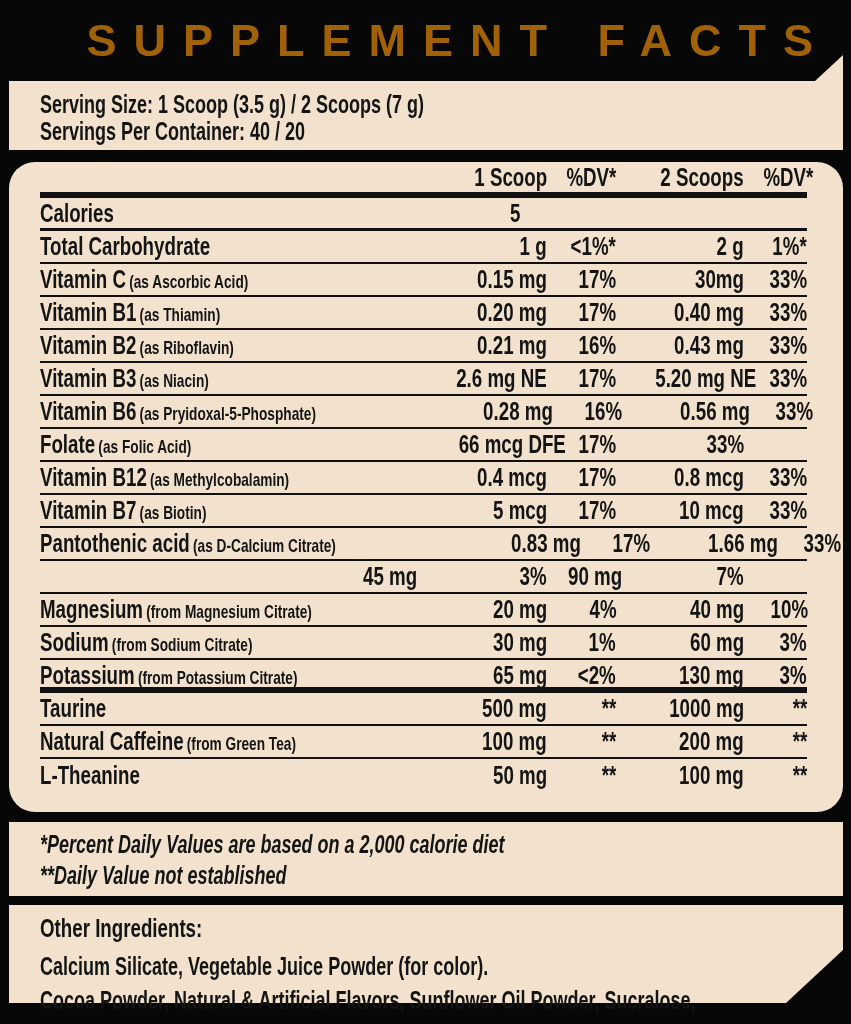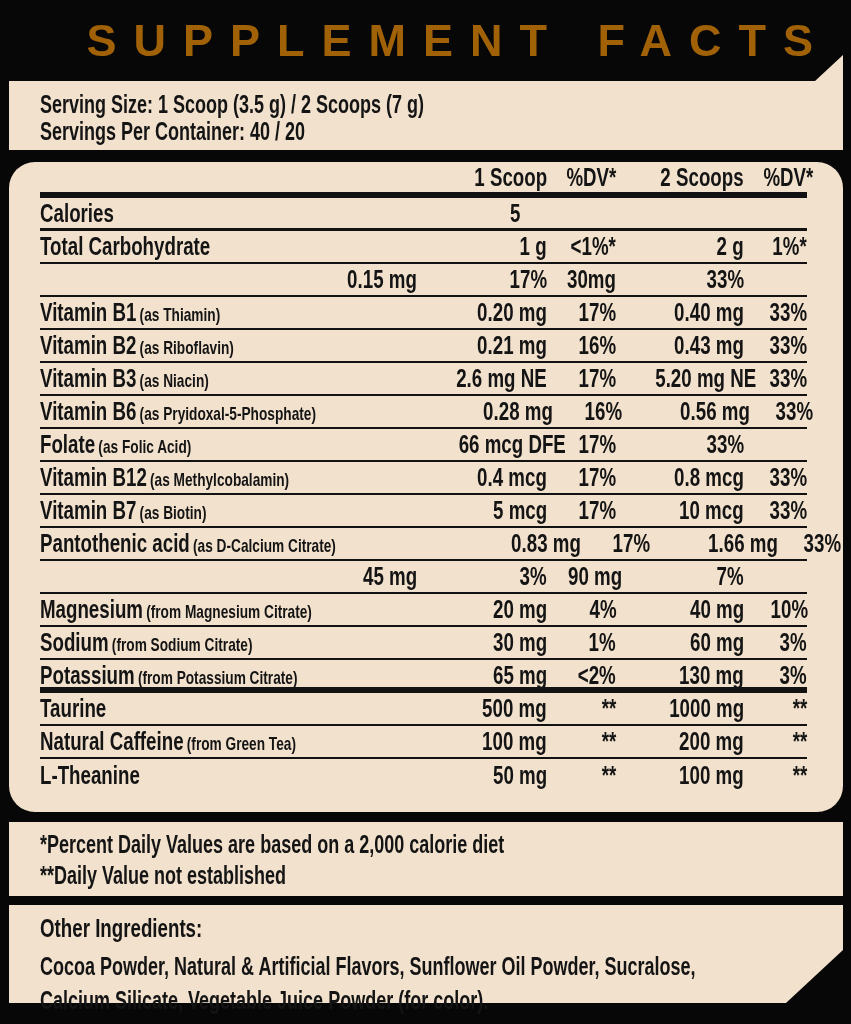--- a/index.html
+++ b/index.html
@@ -18,21 +18,21 @@
   }
   
   .panel { position:absolute; left:9px; width:834px; background:#f2e1cd; box-sizing:border-box; }
   .panel-serving {
     top:55px; height:95px;
     clip-path:polygon(0 26px, 806px 26px, 834px 0, 834px 95px, 0 95px);
     padding:36px 36px 12px 31px;
   }
   .serving-line { font-size:25px; font-weight:700; line-height:27px; }
   .panel-table  { top:162px; height:650px; padding:0 36px 0 31px; overflow:hidden;border-radius:26px; }
-  .panel-foot   { top:822px; height:74px;  padding:7px 36px 0 31px; }
+  .panel-foot   { top:822px; height:74px;  padding:7px 36px 0 31px;font-style:italic; }
   .panel-ingr   { top:905px; height:98px; padding:8px 36px 0 31px;
     clip-path:polygon(0 0, 834px 0, 834px 45px, 763px 111px, 0 111px);
   }
   
   .cx  { display:inline-block; white-space:nowrap; transform:scaleX(0.72); transform-origin:left center; }
   .cxr { transform-origin:right center; }
   
   .thead, .row {
     display:grid; grid-template-columns:1fr 130px 69px 128px 63px;
     align-items:center; box-sizing:border-box;
@@ -85,20 +85,21 @@
 
   <div class="row">
     <div class="cell cell-label"><span class="cx"><span class="js-name nut-name">Total Carbohydrate</span> <span class="js-qual nut-qual"></span></span></div>
     <div class="cell cell-r"><span class="cx cxr js-v1">1 g</span></div>
     <div class="cell cell-r"><span class="cx cxr js-dv1">&lt;1%*</span></div>
     <div class="cell cell-r"><span class="cx cxr js-v2">2 g</span></div>
     <div class="cell cell-r"><span class="cx cxr js-dv2">1%*</span></div>
   </div>
 
   <div class="row">
+    <div class="cell cell-label"><span class="cx"><span class="js-name nut-name">Vitamin C</span> <span class="js-qual nut-qual">(as Ascorbic Acid)</span></span></div>
     <div class="cell cell-r"><span class="cx cxr js-v1">0.15 mg</span></div>
     <div class="cell cell-r"><span class="cx cxr js-dv1">17%</span></div>
     <div class="cell cell-r"><span class="cx cxr js-v2">30mg</span></div>
     <div class="cell cell-r"><span class="cx cxr js-dv2">33%</span></div>
   </div>
 
   <div class="row">
     <div class="cell cell-label"><span class="cx"><span class="js-name nut-name">Vitamin B1</span> <span class="js-qual nut-qual">(as Thiamin)</span></span></div>
     <div class="cell cell-r"><span class="cx cxr js-v1">0.20 mg</span></div>
     <div class="cell cell-r"><span class="cx cxr js-dv1">17%</span></div>
@@ -220,18 +221,18 @@
   </div>
 
   <div class="panel panel-foot">
     <div class="foot-line"><span class="cx">*Percent Daily Values are based on a 2,000 calorie diet</span></div>
     <div class="foot-line"><span class="cx">**Daily Value not established</span></div>
   </div>
 
   <div class="panel panel-ingr">
     <div class="ingr-head"><span class="cx">Other Ingredients:</span></div>
     <div class="ingr-body">
+      <div class="ingr-line"><span class="cx">Calcium Silicate, Vegetable Juice Powder (for color).</span></div>
       <div class="ingr-line"><span class="cx">Cocoa Powder, Natural &amp; Artificial Flavors, Sunflower Oil Powder, Sucralose,</span></div>
-      <div class="ingr-line"><span class="cx">Calcium Silicate, Vegetable Juice Powder (for color).</span></div>
     </div>
   </div>
 
 </div>
 
 </body></html>

